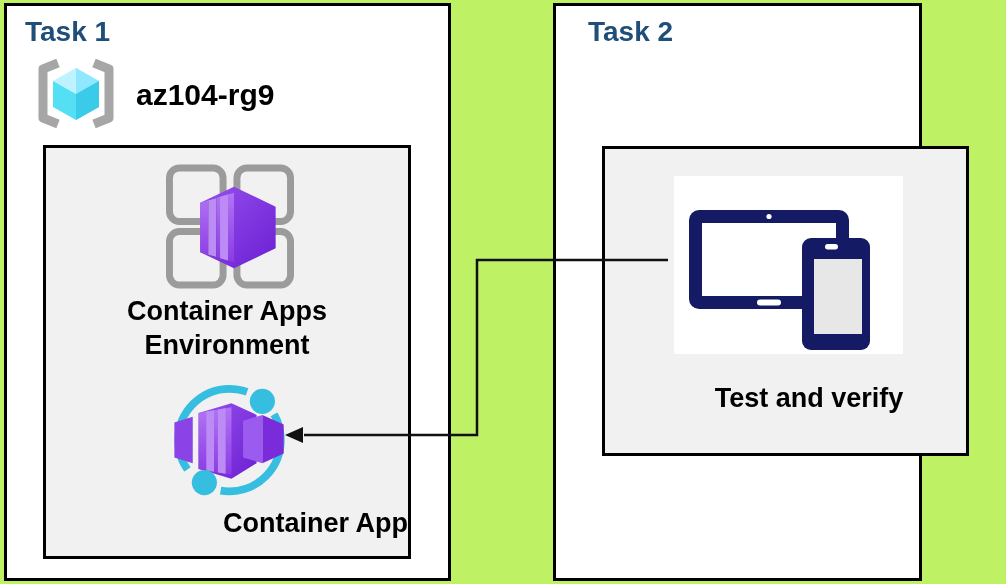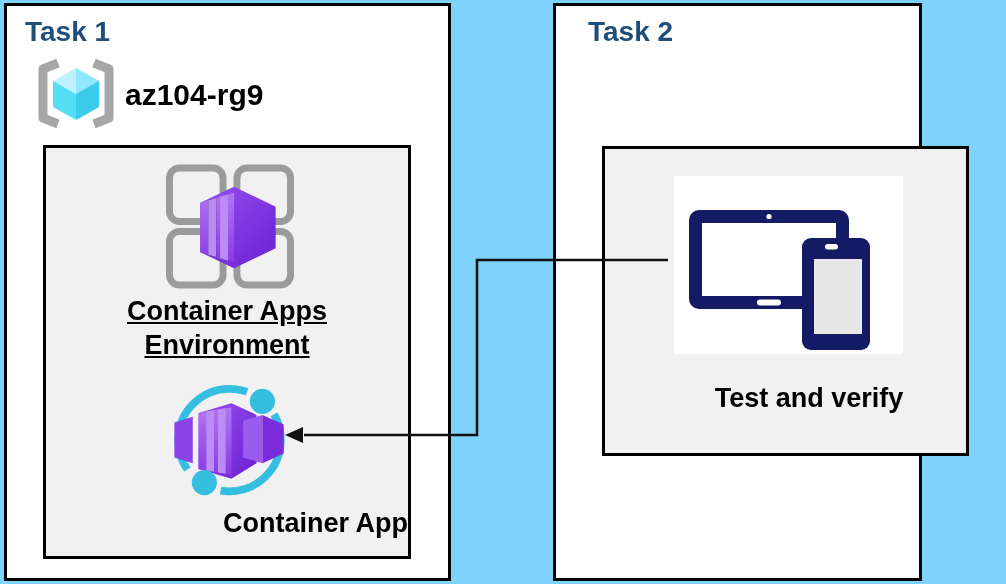--- a/index.html
+++ b/index.html
@@ -1,36 +1,36 @@
 <!DOCTYPE html>
 <html><head>
 <meta charset="utf-8">
 <style>
   html,body { margin:0; padding:0; background:#ffffff; font-family:"Liberation Sans",sans-serif; }
-  .canvas { position:relative; width:1006px; height:584px; background:#7dd3fc; overflow:hidden; }
+  .canvas { position:relative; width:1006px; height:584px; background:#bef264; overflow:hidden; }
 
   .task-box { position:absolute; border:3px solid #000; background:#fff; box-sizing:border-box; }
   #task1-box { left:4px;   top:3px; width:447px; height:578px; }
   #task2-box { left:553px; top:3px; width:369px; height:578px; }
 
   .task-title { position:absolute; font-size:28px; font-weight:bold; color:#1F4E79; white-space:nowrap; }
   #task1-box .task-title { left:18px; top:10px; }
   #task2-box .task-title { left:32px; top:10px; }
 
-  .rg-row { position:absolute; left:24px; top:50px; display:flex; align-items:center; gap:4px; }
+  .rg-row { position:absolute; left:24px; top:50px; display:flex; align-items:center; gap:15px; }
   .rg-name { font-size:30px; font-weight:bold; color:#000; white-space:nowrap; }
 
   .inner-box { position:absolute; background:#F1F1F1; border:3px solid #000; box-sizing:border-box; }
   #task1-inner { left:36px; top:139px; width:368px; height:414px; }
   #task2-inner { left:46px; top:140px; width:367px; height:310px; }
 
   .node-label { position:absolute; left:0; right:0; text-align:center; font-size:27px;
                 font-weight:bold; color:#000; line-height:34px;padding-left:47px; }
   #env-icon   { position:absolute; left:118px; top:15px;  width:132px; height:127px; }
-  #env-label  { top:146px; padding:0 28px;text-decoration:underline; }
+  #env-label  { top:146px; padding:0 28px; }
   #app-icon   { position:absolute; left:123px; top:234px; width:122px; height:118px; }
   #app-label  { top:358px;text-align:right; }
 
   .white-card { position:absolute; left:69px; top:27px; width:229px; height:178px; background:#ffffff; }
   #devices-icon { position:absolute; left:0; top:0; width:229px; height:178px; }
   #test-label { top:232px; }
 
   #connector-svg { position:absolute; left:0; top:0; width:1006px; height:584px; pointer-events:none; }
 </style>
 </head>

